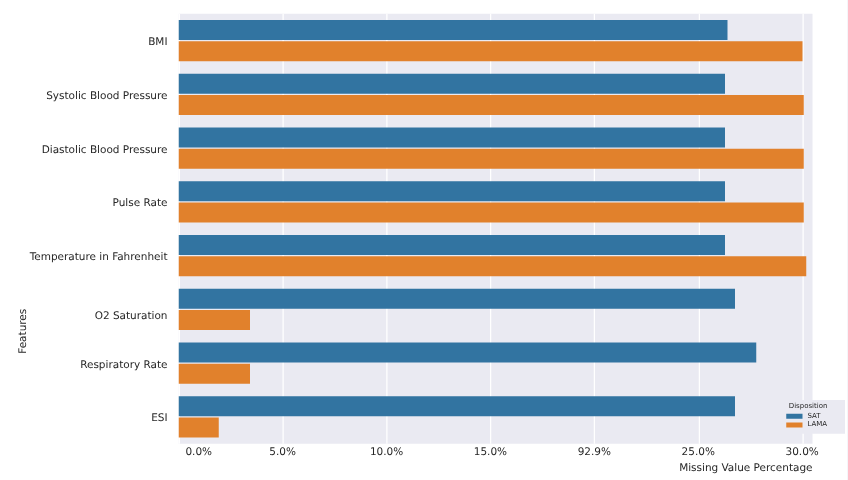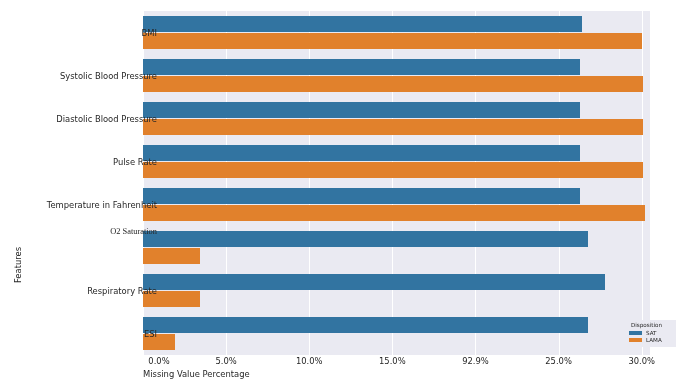--- a/index.html
+++ b/index.html
@@ -46,40 +46,40 @@
 
   
   .ytick{
     position:absolute;
     right:681px;           
     text-align:right;
     font-size:8.4px;
     color:#262626;
     white-space:nowrap;
   }
-  .ylabels{position:absolute;left:0;top:11px;width:138px;height:344px;padding-left:23px;}
+  .ylabels{position:absolute;left:0;top:11px;width:138px;height:344px;}
   .ylabels .ytick{
     right:4px;left:auto;
     transform:translateY(-50%);
   }
 
   
   .xlabels{position:absolute;left:143px;top:356px;width:507px;height:14px;}
   .xtick{
     position:absolute;top:0;
     font-size:8.4px;color:#262626;
     transform:translateX(-50%);
     white-space:nowrap;
   }
 
   
   .xaxis-title{
     position:absolute;
     left:143px;top:369px;width:507px;
-    text-align:left;
+    text-align:right;
     font-size:8.4px;color:#262626;
   }
   .yaxis-title{
     position:absolute;
     left:-80px;top:160px;
     width:180px;
     text-align:center;
     font-size:8.4px;color:#262626;
     transform:rotate(-90deg);
     transform-origin:center center;
@@ -161,21 +161,21 @@
         <div class="bar lama" title="ESI – LAMA: 1.9%" style="width: 31.5836px; background: rgb(225, 129, 44);"></div>
       </div>
     </div>
 
   <div class="ylabels" id="ylabels">
       <div class="ytick" style="top: 21.5px;">BMI</div>
       <div class="ytick" style="top: 64.5px;">Systolic Blood Pressure</div>
       <div class="ytick" style="top: 107.5px;">Diastolic Blood Pressure</div>
       <div class="ytick" style="top: 150.5px;">Pulse Rate</div>
       <div class="ytick" style="top: 193.5px;">Temperature in Fahrenheit</div>
-      <div class="ytick" style="top: 220px; font-family: Liberation Serif, serif;">O2 Saturation</div>
+      <div class="ytick" style="top: 241px;">O2 Saturation</div>
       <div class="ytick" style="top: 279.5px; margin-left: 36px;">Respiratory Rate</div>
       <div class="ytick" style="top: 322.5px;">ESI</div>
     </div>
 
   <div class="xlabels" id="xlabels">
       <div class="xtick" style="left: 16px;">0.0%</div>
       <div class="xtick" style="left: 83.1148px;">5.0%</div>
       <div class="xtick" style="left: 166.23px;">10.0%</div>
       <div class="xtick" style="left: 249.344px;">15.0%</div>
       <div class="xtick" style="left: 332.459px;">92.9%</div>

